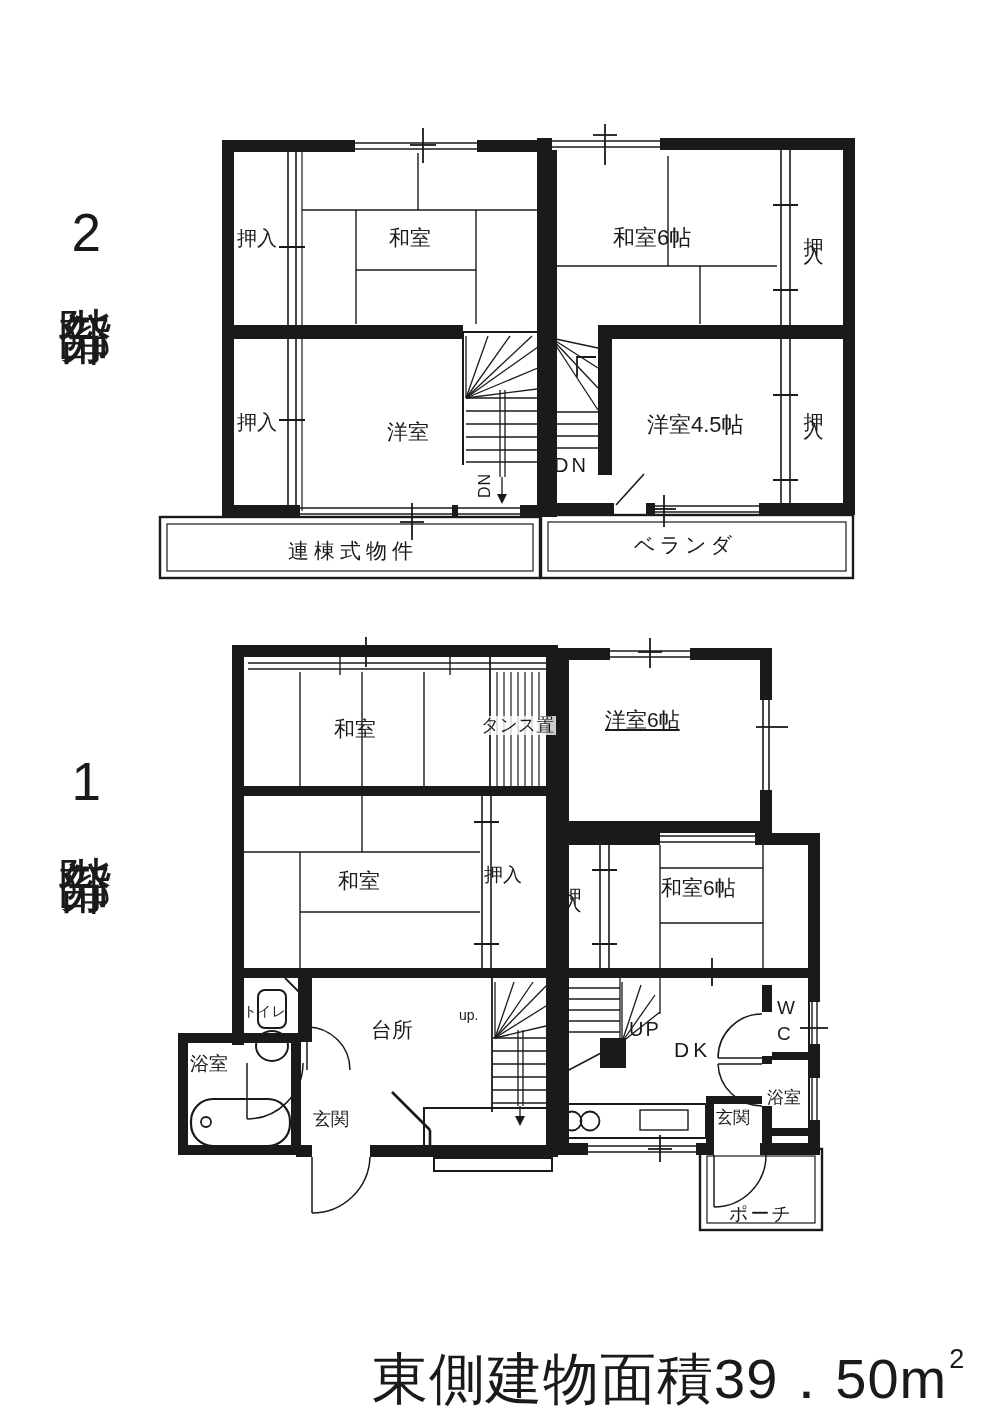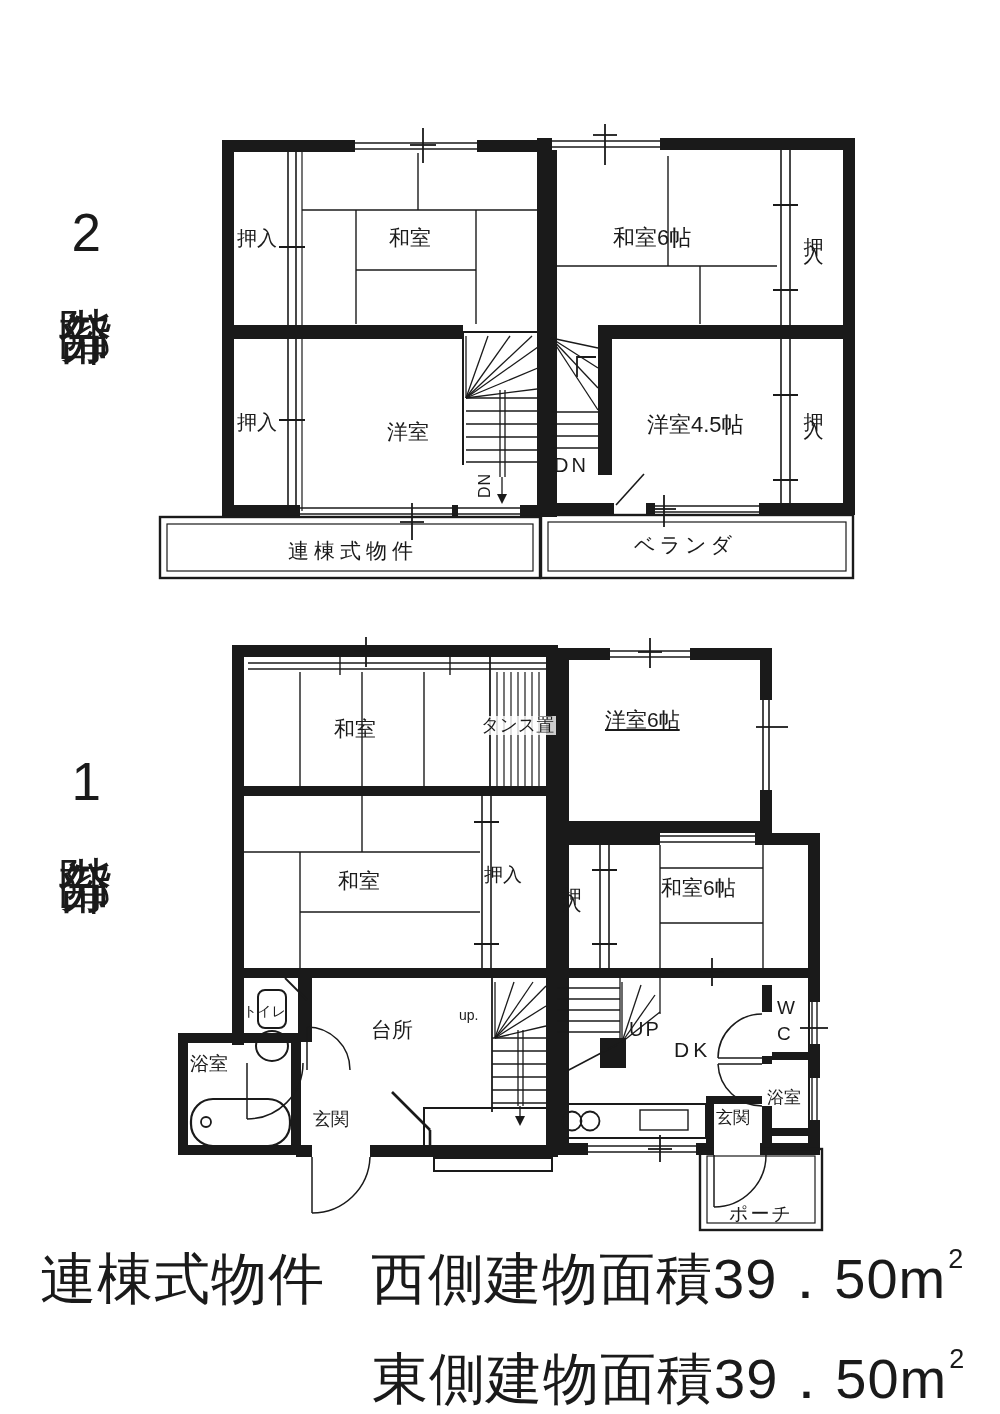--- a/index.html
+++ b/index.html
@@ -357,20 +357,17 @@
   <div class="lbl" style="left:605px;top:709px;font-size:21px;text-decoration:underline;">洋室6帖</div>
   <div class="lbl vert" style="left:562px;top:872px;font-size:19px;letter-spacing:6px;">押入</div>
   <div class="lbl" style="left:661px;top:877px;font-size:21px;">和室6帖</div>
   <div class="lbl" style="left:629px;top:991px;font-size:20px;letter-spacing:2px;margin-top:28px;">UP</div>
   <div class="lbl" style="left:674px;top:1039px;font-size:21px;letter-spacing:4px;text-align:center;">DK</div>
   <div class="lbl" style="left:777px;top:995px;font-size:19px;width:22px;white-space:normal;word-break:break-all;line-height:1.35;">WC</div>
   <div class="lbl" style="left:767px;top:1089px;font-size:17px;">浴室</div>
   <div class="lbl" style="left:716px;top:1109px;font-size:17px;">玄関</div>
   <div class="lbl" style="left:729px;top:1184px;font-size:19px;letter-spacing:2px;margin-top:20px;">ポーチ</div>
 
-  <div class="footer-line" style="left:40px;top:1242px;">
-    <span>連棟式物件</span><span class="gap1">西側建物面積39．50m</span><span class="sup">2</span>
-  </div>
   <div class="footer-line" style="left:372px;top:1342px;">
     <span>東側建物面積39．50m</span><span class="sup">2</span>
   </div>
 
 </div>
 
 </body></html>

